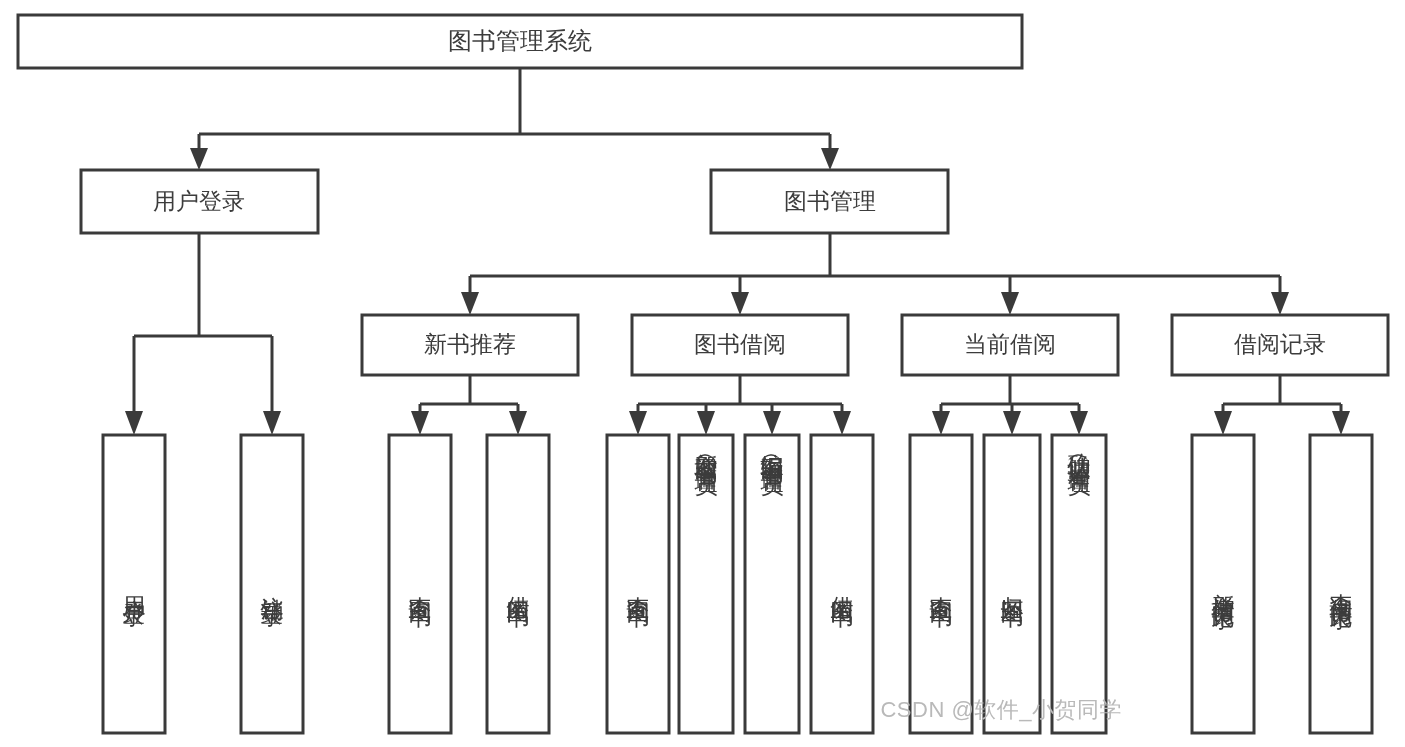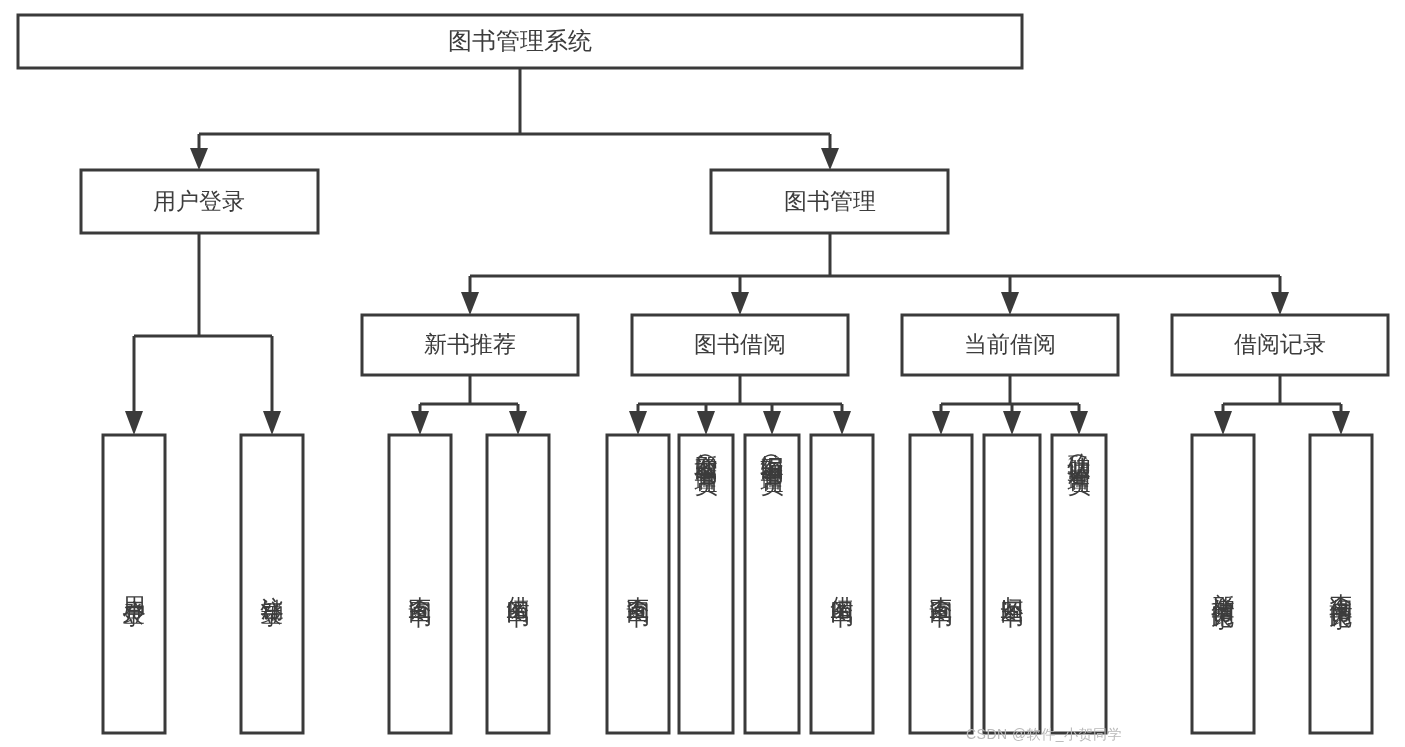--- a/index.html
+++ b/index.html
@@ -59,23 +59,23 @@
     color: #3c3c3c;
     letter-spacing: 3px;
     line-height: 1;
     text-align: center;
     white-space: nowrap;
     pointer-events: none;
   }
   .watermark {
     position: absolute;
     right: 10px;
-    bottom: 3px;
-    font-family: "Liberation Sans", "DejaVu Sans", sans-serif;
-    font-size: 14px;
+    bottom: 22px;
+    font-family: "Liberation Sans", "DejaVu Sans", sans-serif;
+    font-size: 22px;
     color: #b9b9b9;
     letter-spacing: 0.5px;
     user-select: none;
   }
 </style>
 </head>
 <body>
 
 <div id="diagram-root">
 

